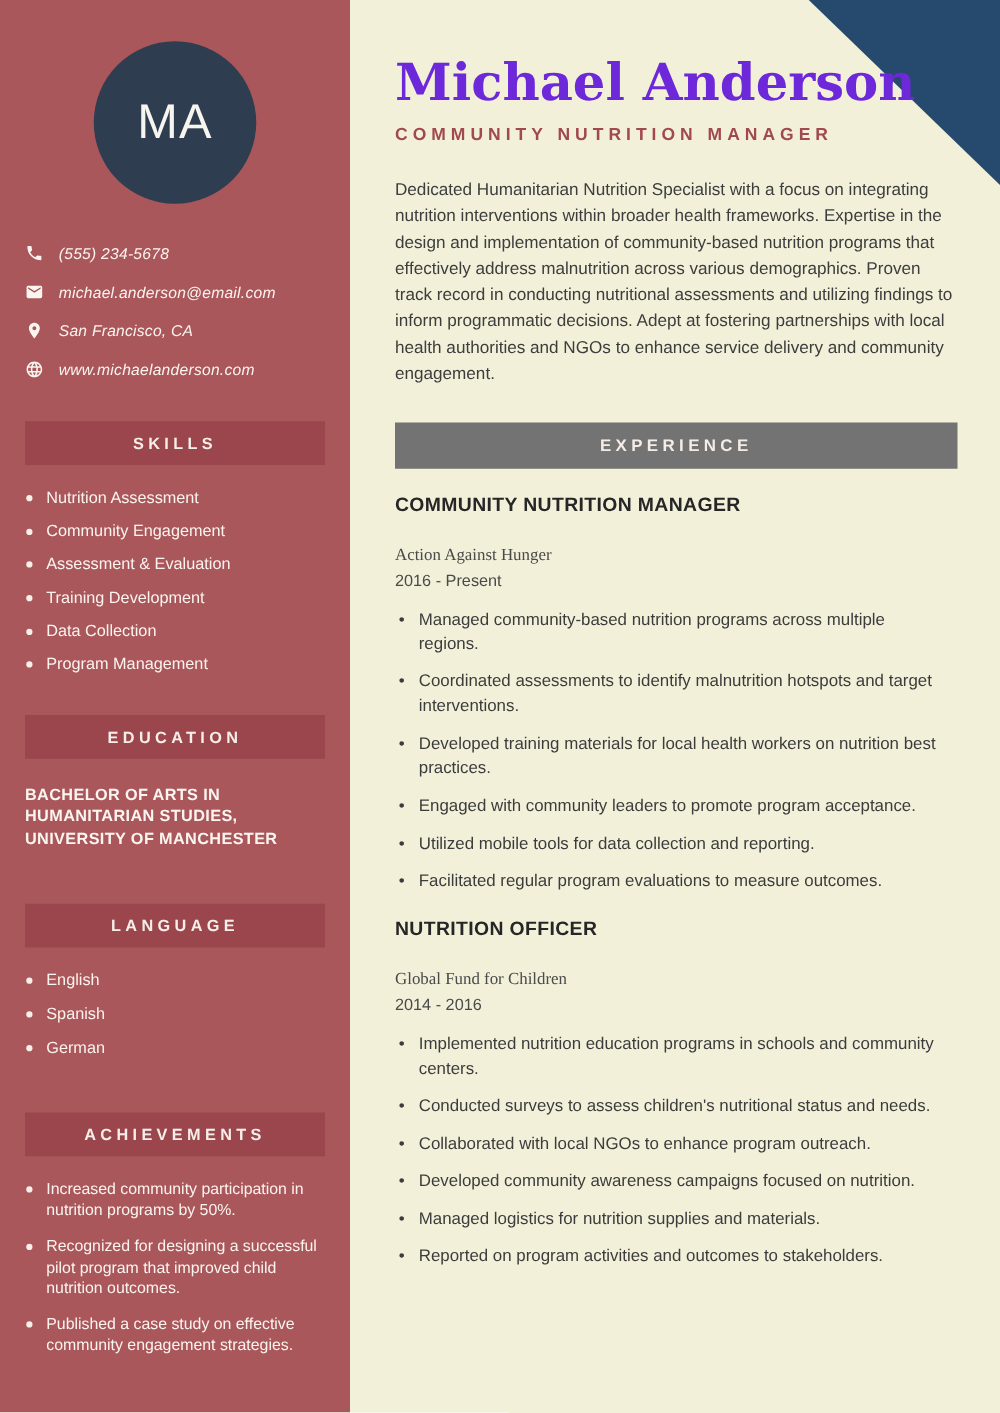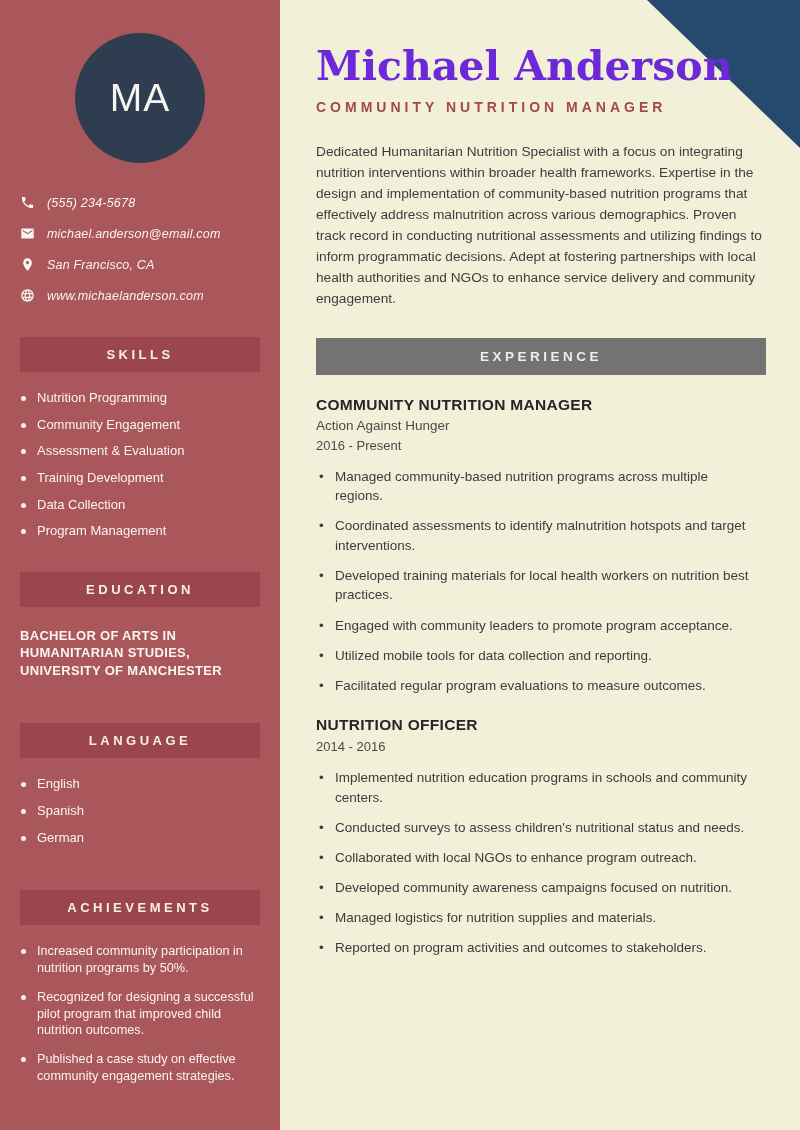--- a/index.html
+++ b/index.html
@@ -136,21 +136,21 @@
     font-weight: bold;
     letter-spacing: 3.5px;
   }
   .job { margin-top: 21px; }
   .job-title {
     font-size: 15.5px;
     font-weight: bold;
     color: #262626;
     letter-spacing: .3px;
   }
-  .job-company { margin-top: 4px; font-size: 13.5px; color: #4a4a4a; }
+  .job-company { margin-top: 22px; font-size: 13.5px; color: #4a4a4a; font-family: Liberation Serif, serif; }
   .job-dates { margin-top: 5px; font-size: 13px; color: #4a4a4a; }
   ul.job-bullets { list-style: none; margin-top: 14px; }
   ul.job-bullets li {
     position: relative;
     padding-left: 19px;
     font-size: 13.5px;
     line-height: 1.45;
     margin-bottom: 10.5px;
     color: #3c3c3c;
     max-width: 440px;
@@ -208,21 +208,21 @@
         </span>
         <span class="ctext">www.michaelanderson.com</span>
       </div>
     </div>
 
     <div class="side-bar-header first">
       <span>SKILLS</span>
     </div>
     <ul class="side-list">
 
-    <li>Nutrition Programming</li>
+    <li>Nutrition Assessment</li>
         <li>Community Engagement</li>
         <li>Assessment &amp; Evaluation</li>
         <li>Training Development</li>
         <li>Data Collection</li>
         <li>Program Management</li>
       </ul>
 
     <div class="side-bar-header">
       <span>EDUCATION</span>
     </div>
@@ -272,20 +272,21 @@
           <li>Coordinated assessments to identify malnutrition hotspots and target interventions.</li>
           <li>Developed training materials for local health workers on nutrition best practices.</li>
           <li>Engaged with community leaders to promote program acceptance.</li>
           <li>Utilized mobile tools for data collection and reporting.</li>
           <li>Facilitated regular program evaluations to measure outcomes.</li>
         </ul>
     </section>
 
     <section class="job">
       <div class="job-title">NUTRITION OFFICER</div>
+      <div class="job-company">Global Fund for Children</div>
       <div class="job-dates">2014 - 2016</div>
       <ul class="job-bullets">
 
       <li>Implemented nutrition education programs in schools and community centers.</li>
           <li>Conducted surveys to assess children's nutritional status and needs.</li>
           <li>Collaborated with local NGOs to enhance program outreach.</li>
           <li>Developed community awareness campaigns focused on nutrition.</li>
           <li>Managed logistics for nutrition supplies and materials.</li>
           <li>Reported on program activities and outcomes to stakeholders.</li>
         </ul>

